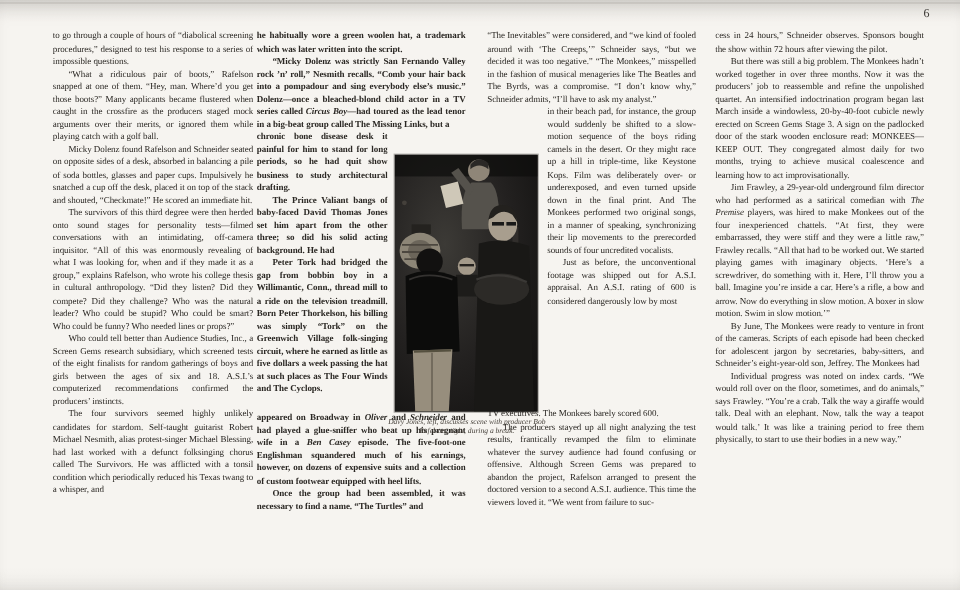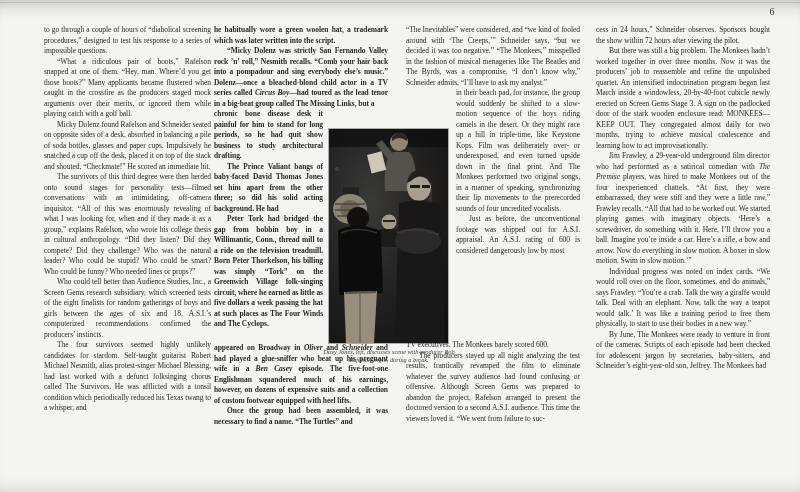--- a/index.html
+++ b/index.html
@@ -75,22 +75,22 @@
       <div class="seg full">
         <p>TV executives. The Monkees barely scored 600.</p>
         <p class="ind">The producers stayed up all night analyzing the test results, frantically revamped the film to eliminate whatever the survey audience had found confusing or offensive.  Although Screen Gems was prepared to abandon the project, Rafelson arranged to present the doctored version to a second A.S.I. audience.  This time the viewers loved it.  “We went from failure to suc-</p>
       </div>
     </div>
   <div id="col4" class="col">
       <div class="seg full">
         <p>cess in 24 hours,” Schneider observes.  Sponsors bought the show within 72 hours after viewing the pilot.</p>
         <p class="ind">But there was still a big problem.  The Monkees hadn’t worked together in over three months.  Now it was the producers’ job to reassemble and refine the unpolished quartet. An intensified indoctrination program began last March inside a windowless, 20-by-40-foot cubicle newly erected on Screen Gems Stage 3. A sign on the padlocked door of the stark wooden enclosure read: MONKEES—KEEP OUT.  They congregated almost daily for two months, trying to achieve musical coalescence and learning how to act improvisationally.</p>
         <p class="ind">Jim Frawley, a 29-year-old underground film director who had performed as a satirical comedian with <i>The Premise</i> players, was hired to make Monkees out of the four inexperienced chattels.  “At first, they were embarrassed, they were stiff and they were a little raw,” Frawley recalls.  “All that had to be worked out.  We started playing games with imaginary objects. ‘Here’s a screwdriver, do something with it.  Here, I’ll throw you a ball.  Imagine you’re inside a car. Here’s a rifle, a bow and arrow.  Now do everything in slow motion.  A boxer in slow motion. Swim in slow motion.’”</p>
+        <p class="ind">By June, The Monkees were ready to venture in front of the cameras.  Scripts of each episode had been checked for adolescent jargon by secretaries, baby-sitters, and Schneider’s eight-year-old son, Jeffrey.  The Monkees had</p>
         <p class="ind">Individual progress was noted on index cards.  “We would roll over on the floor, sometimes, and do animals,” says Frawley.  “You’re a crab.  Talk the way a giraffe would talk.  Deal with an elephant.  Now, talk the way a teapot would talk.’  It was like a training period to free them physically, to start to use their bodies in a new way.”</p>
-        <p class="ind">By June, The Monkees were ready to venture in front of the cameras.  Scripts of each episode had been checked for adolescent jargon by secretaries, baby-sitters, and Schneider’s eight-year-old son, Jeffrey.  The Monkees had</p>
       </div>
     </div>
 
   <div class="photo">
     <svg viewBox="0 0 119 214" preserveAspectRatio="none">
       <defs>
         <radialGradient id="bgGrad" cx="35%" cy="35%" r="85%">
           <stop offset="0%" stop-color="#3c3a36"></stop>
           <stop offset="55%" stop-color="#232120"></stop>
           <stop offset="100%" stop-color="#121110"></stop>

